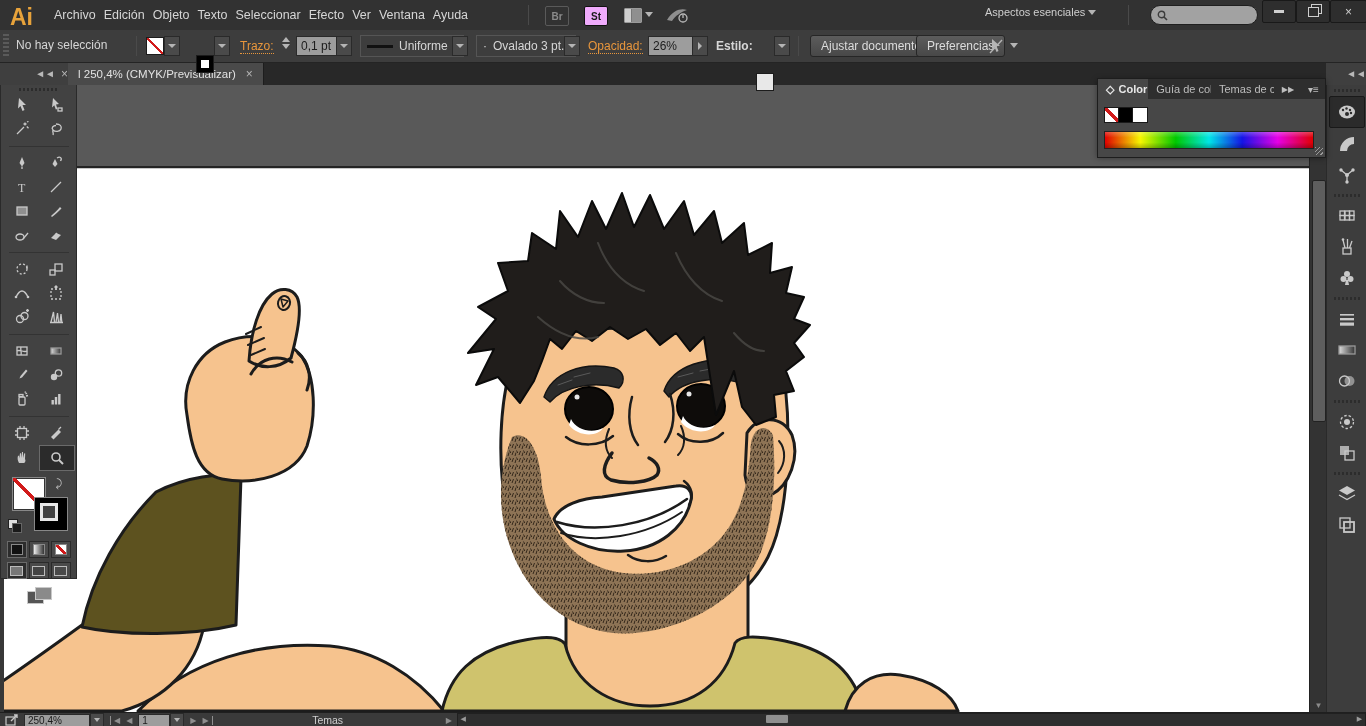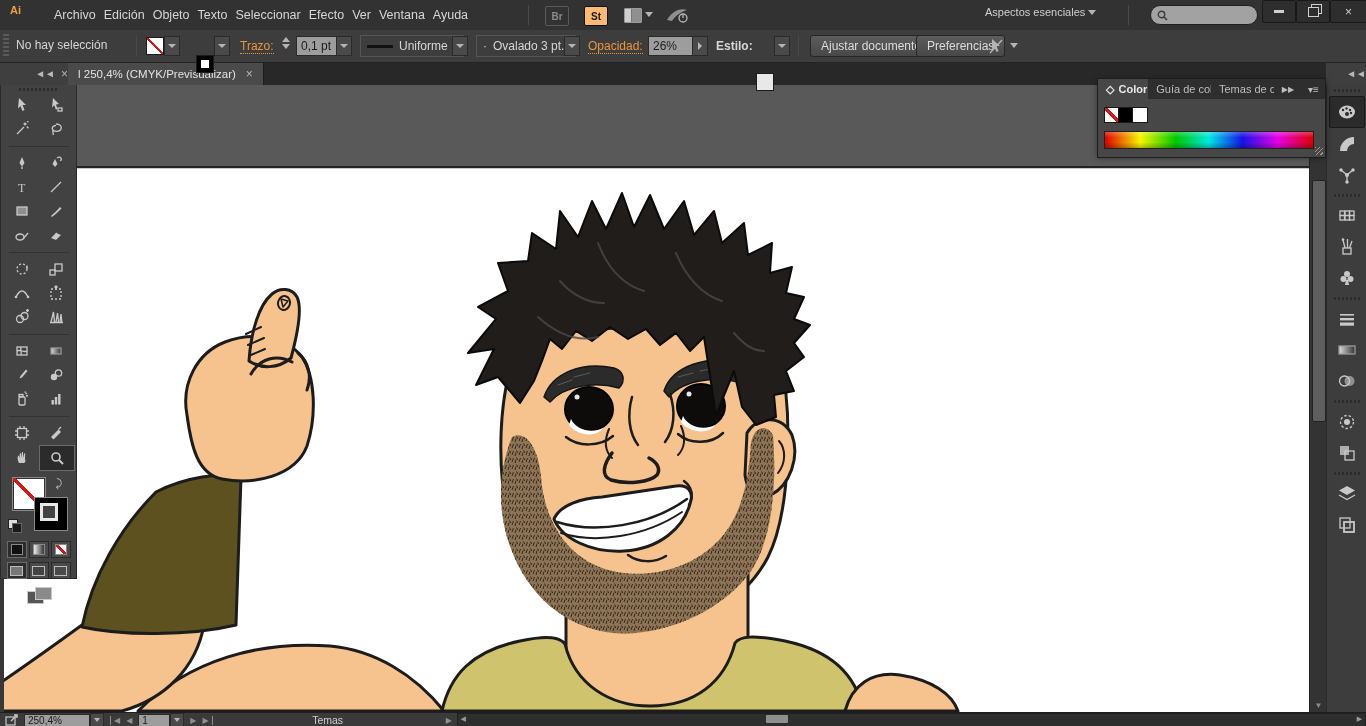--- a/index.html
+++ b/index.html
@@ -1,27 +1,27 @@
 <!DOCTYPE html>
 <html style="--skin: #f6c38e; --outline: #1c1c1c; --shirt: #cfc36d; --band: #5d521f; --hair: #201d1b; --hair_streak: #4b4a46; --beard: #8d7355; --stubble: #33271a; --accent_orange: #e8963c; --pasteboard: #595959; --teeth: #ffffff;"><head>
 <meta charset="utf-8">
 <style>
   html,body{margin:0;padding:0;width:1366px;height:726px;overflow:hidden;background:#3d3d3d;
     font-family:"Liberation Sans",sans-serif;-webkit-font-smoothing:antialiased;}
   .abs{position:absolute}
   .row{display:flex;align-items:center}
   
   #menubar{left:0;top:0;width:1366px;height:30px;background:#323232;border-bottom:1px solid #222;z-index:40}
-  #ai-logo{left:10px;top:4px;font-size:11px;font-weight:bold;color:#e8a33b}
+  #ai-logo{left:10px;top:4px;font-size:23px;font-weight:bold;color:#e8a33b}
   .menu-items{left:54px;top:0;height:30px;gap:8px}
   .menu-item{color:#d6d6d6;font-size:12.5px;cursor:default}
   .vsep{width:1px;height:20px;background:#4a4a4a;top:5px}
   .mini-app{width:22px;height:18px;border:1px solid #5a5a5a;border-radius:2px;color:#8a8a8a;
     font-size:10px;font-weight:bold;display:flex;align-items:center;justify-content:center;top:6px}
-  .mini-app.lit{background:#fdba74;color:#1a1a1a;border-color:#111}
+  .mini-app.lit{background:#f0abfc;color:#1a1a1a;border-color:#111}
   .arrange{top:8px;width:16px;height:13px;border:1px solid #9a9a9a;background:
     linear-gradient(90deg,#cfcfcf 0 6px,#777 6px 7px,#8f8f8f 7px);border-radius:1px}
   .caret{width:0;height:0;border-left:4px solid transparent;border-right:4px solid transparent;border-top:5px solid #b5b5b5}
   #workspace-switcher{color:#cfcfcf;font-size:11px;gap:3px}
   #search-box{width:100px;height:18px;background:#a2a2a2;border:1px solid #1f1f1f;border-radius:10px;
     top:5px;display:flex;align-items:center;padding-left:6px;gap:4px}
   .winbtn{width:32px;height:21px;background:#2e2e2e;border:1px solid #191919;border-radius:2px;
     color:#cfcfcf;font-size:12px;display:flex;align-items:center;justify-content:center;top:0}
   .minbar{width:10px;height:3px;background:#cfcfcf}
   .restsq{width:9px;height:8px;border:1.5px solid #cfcfcf;box-shadow:3px -3px 0 -1px #2e2e2e,3px -3px 0 0 #cfcfcf}

